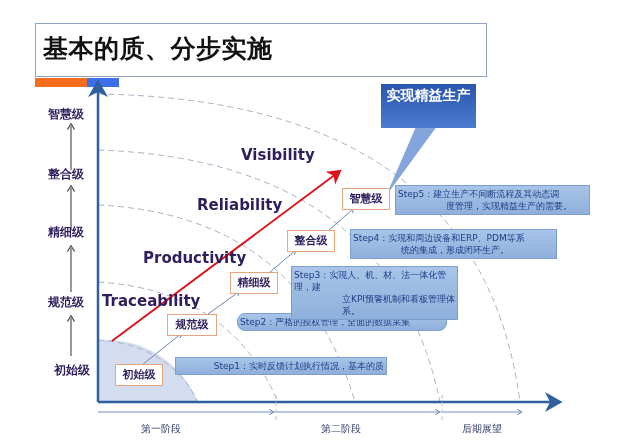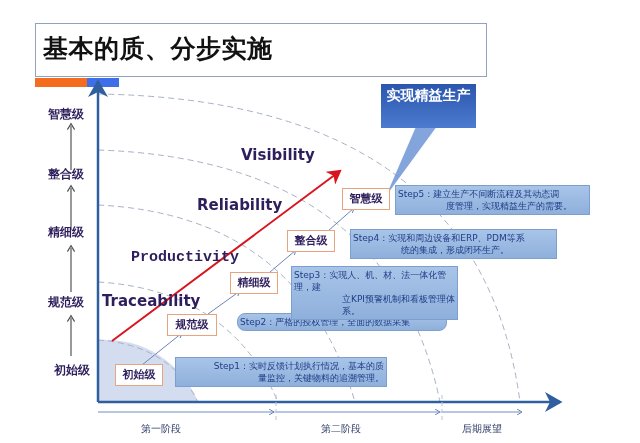--- a/index.html
+++ b/index.html
@@ -92,32 +92,31 @@
 </svg>
 
 <div class="level-label" style="left:36px;top:106px;">智慧级</div>
 <div class="level-label" style="left:36px;top:166px;">整合级</div>
 <div class="level-label" style="left:36px;top:224px;">精细级</div>
 <div class="level-label" style="left:36px;top:294px;">规范级</div>
 <div class="level-label" style="left:42px;top:362px;">初始级</div>
 
 <div class="zone-label" style="left:241px;top:146px;">Visibility</div>
 <div class="zone-label" style="left:197px;top:196px;">Reliability</div>
-<div class="zone-label" style="left:131px;top:249px;font-family:Liberation Mono, monospace;">Productivity</div>
+<div class="zone-label" style="left:143px;top:249px;">Productivity</div>
 <div class="zone-label" style="left:102px;top:292px;">Traceability</div>
 
 <div class="stage-box" style="left:115px;top:364px;width:48px;">初始级</div>
 <div class="stage-box" style="left:167px;top:314px;width:50px;">规范级</div>
 <div class="stage-box" style="left:230px;top:272px;width:48px;">精细级</div>
 <div class="stage-box" style="left:287px;top:230px;width:48px;">整合级</div>
 <div class="stage-box" style="left:342px;top:188px;width:48px;">智慧级</div>
 
 <div class="step-box" style="left:175px;top:357px;width:212px;text-align:right;">
   <span>Step1：</span><span>实时反馈计划执行情况，基本的质</span>
-  <span class="l2">量监控，关键物料的追溯管理。</span>
 </div>
 <div class="step-box" style="left:237px;top:313px;width:210px;border-radius:8px;">
   <span>Step2：</span><span>严格的授权管理，全面的数据采集</span>
 </div>
 <div class="step-box" style="left:291px;top:266px;width:167px;">
   <span>Step3：</span><span>实现人、机、材、法一体化管理，建</span>
   <span class="l2">立KPI预警机制和看板管理体系。</span>
 </div>
 <div class="step-box" style="left:350px;top:229px;width:207px;">
   <span>Step4：</span><span>实现和周边设备和ERP、PDM等系</span>

